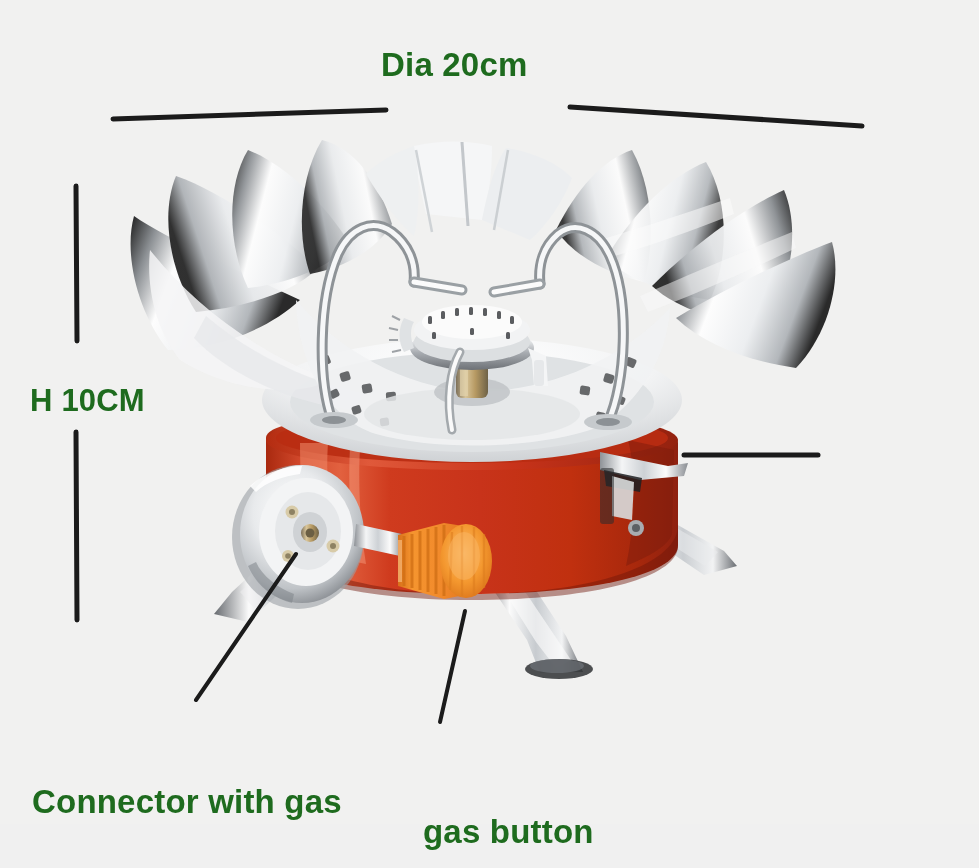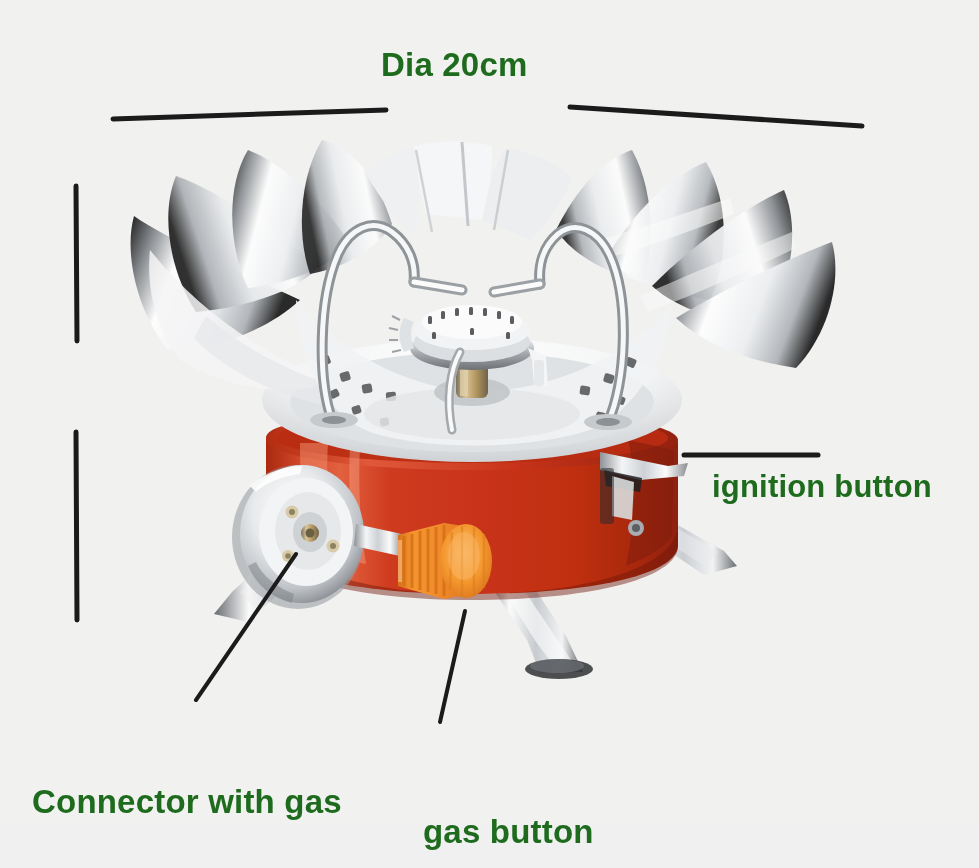--- a/index.html
+++ b/index.html
@@ -302,21 +302,21 @@
       <line x1="76" y1="432" x2="77" y2="620" stroke-width="5"></line>
     </g>
     <g stroke="#1b1b1b" stroke-linecap="round">
       <line x1="684" y1="455" x2="818" y2="455" stroke-width="5"></line>
       <line x1="296" y1="554" x2="196" y2="700" stroke-width="4"></line>
       <line x1="465" y1="611" x2="440" y2="722" stroke-width="4"></line>
     </g>
   </svg>
 
   <div class="lbl" id="lbl-dia">Dia 20cm</div>
-  <div class="lbl" id="lbl-ign">ignition button</div>
+  <div class="lbl" id="lbl-h">H 10CM</div>
 
   <div class="lbl" id="lbl-conn">
     <div>Connector with gas</div>
     
   </div>
 
   <div class="lbl" id="lbl-gas">
     <div>gas button</div>
     
   </div>

